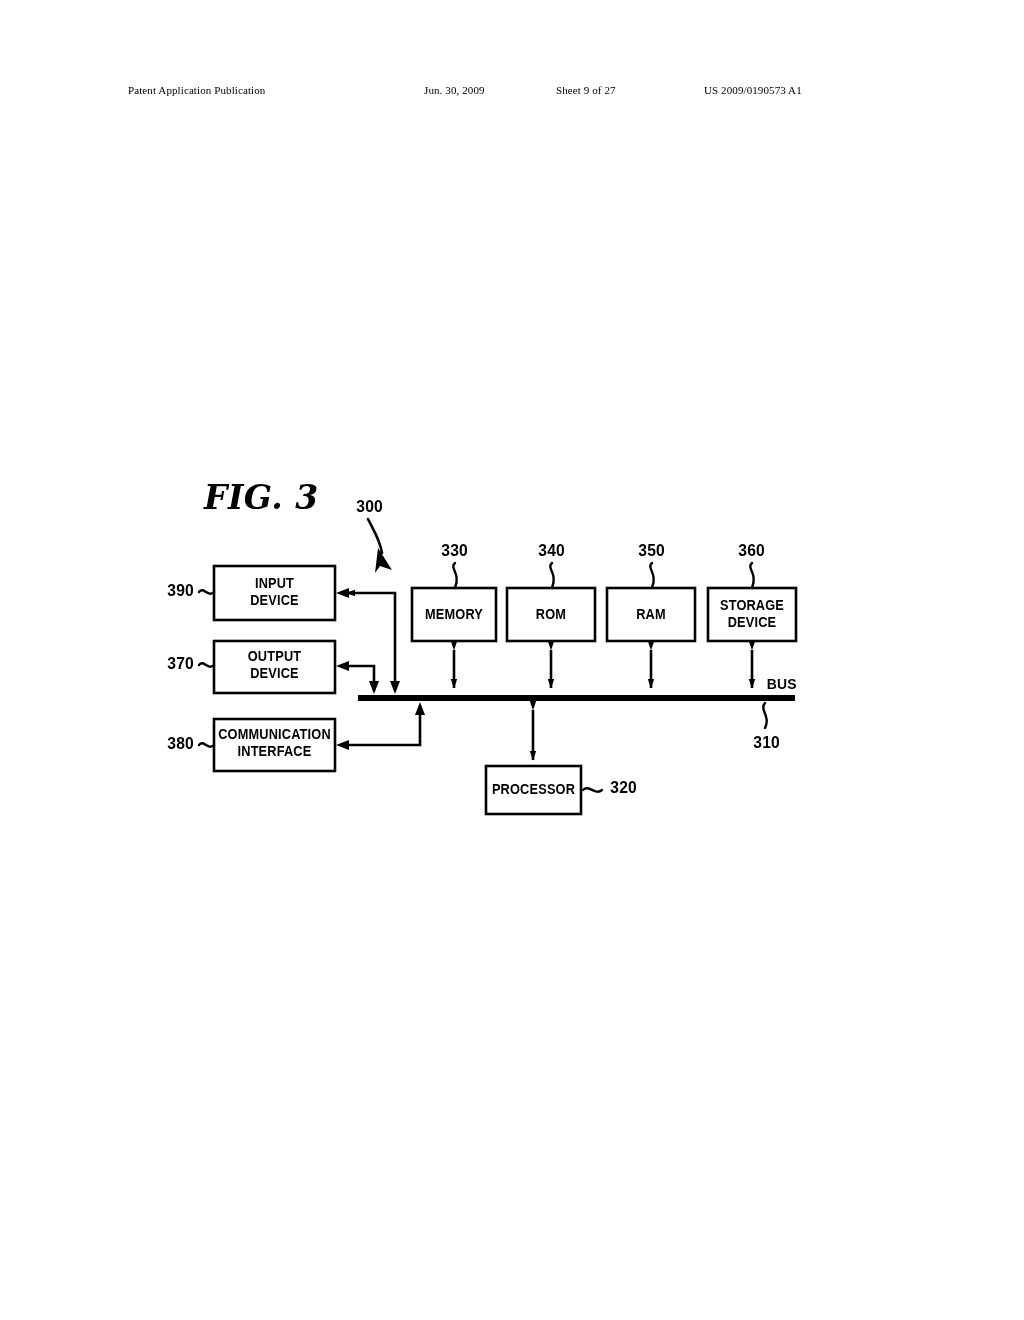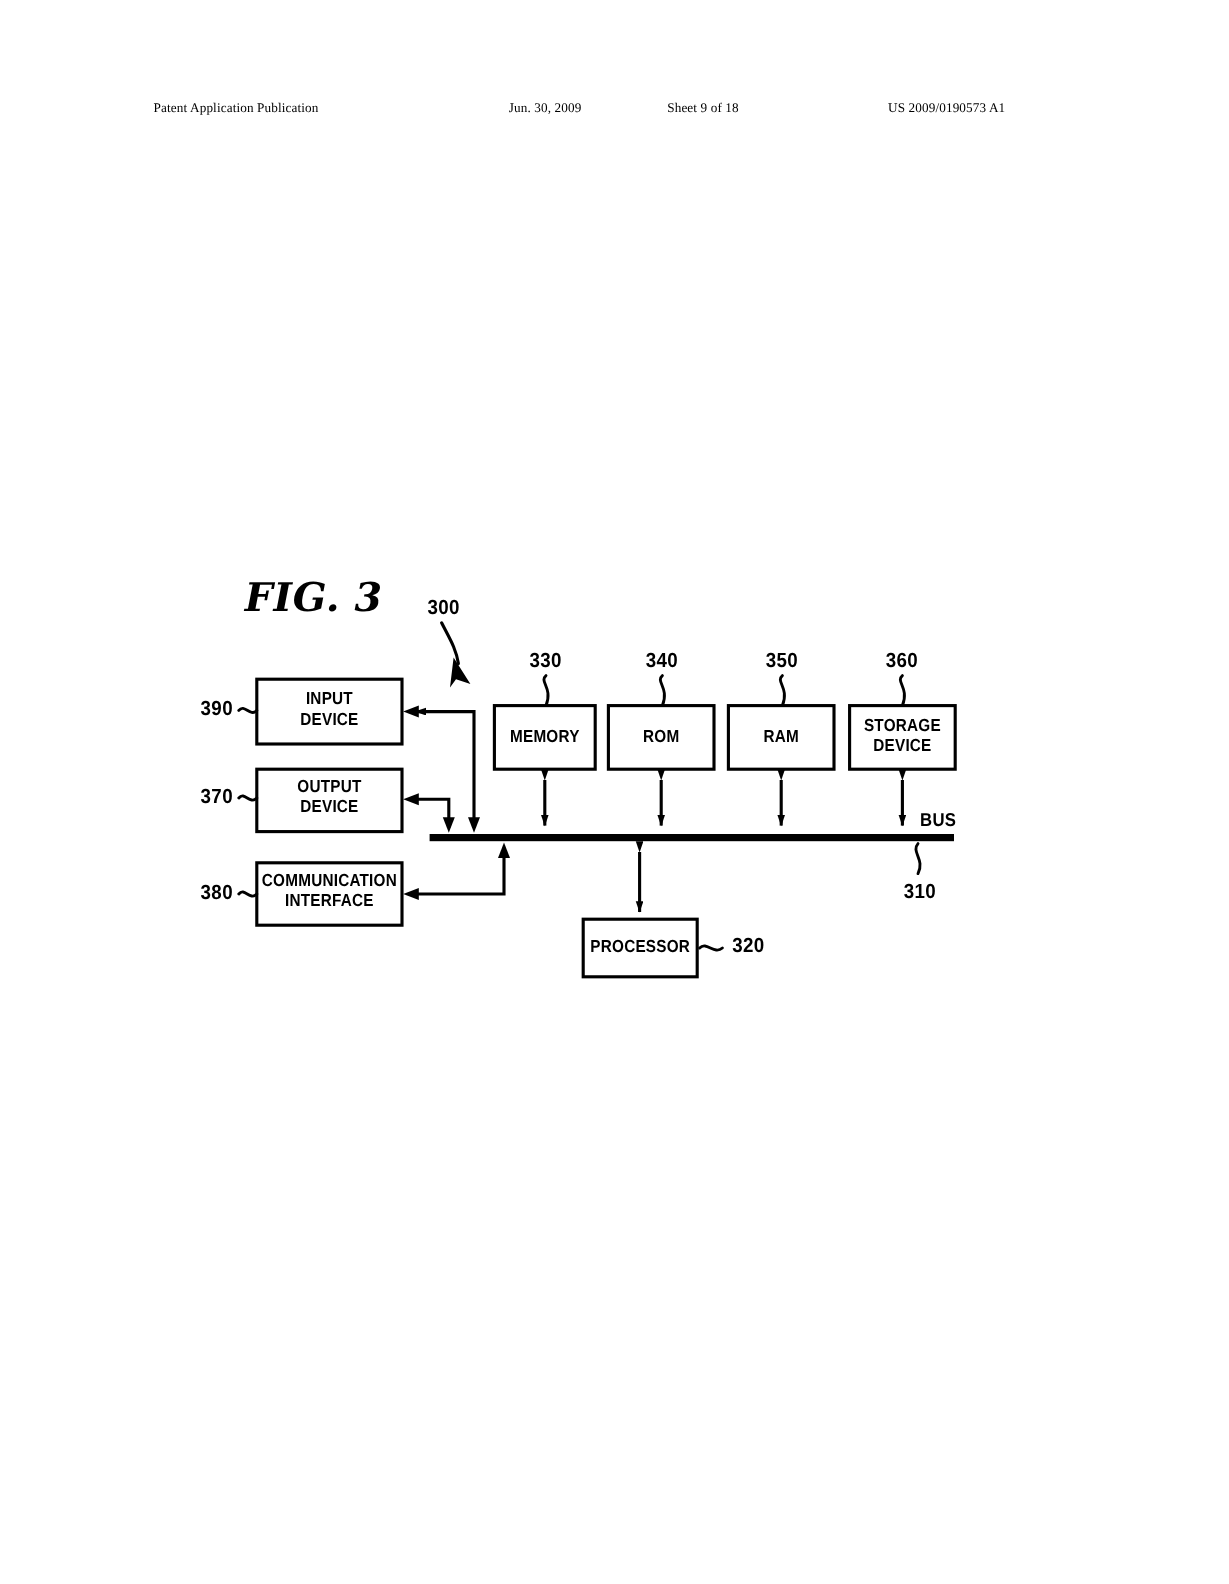--- a/index.html
+++ b/index.html
@@ -39,21 +39,21 @@
   #page-header .h-date {
     position: absolute;
     left: 424px;
   }
   #page-header .h-sheet {
     position: absolute;
     left: 556px;
   }
   #page-header .h-docnum {
     position: absolute;
-    left: 740px;
+    left: 704px;
   }
 
   
   #figure {
     position: absolute;
     left: 0;
     top: 0;
     width: 1024px;
     height: 972px;
   }
@@ -107,21 +107,21 @@
     white-space: nowrap;
     transform: scaleX(0.9);
   }
 </style>
 </head>
 <body>
 
 <div id="page-header">
   <span class="h-pub">Patent Application Publication</span>
   <span class="h-date">Jun. 30, 2009</span>
-  <span class="h-sheet">Sheet 9 of 18</span>
+  <span class="h-sheet">Sheet 9 of 27</span>
   <span class="h-docnum">US 2009/0190573 A1</span>
 </div>
 
 <div id="figure">
 
   <div id="fig-caption">FIG. 3</div>
 
   <svg id="fig-svg" width="1024" height="1320" viewBox="0 0 1024 1320" shape-rendering="geometricPrecision">
     <defs>
       <marker id="arrowDown" markerWidth="10" markerHeight="10" refX="3" refY="8" orient="auto" markerUnits="userSpaceOnUse">

